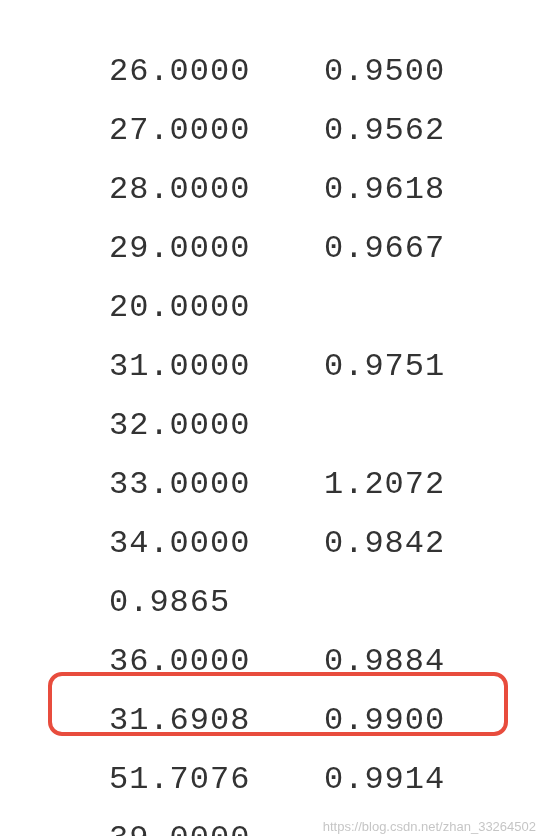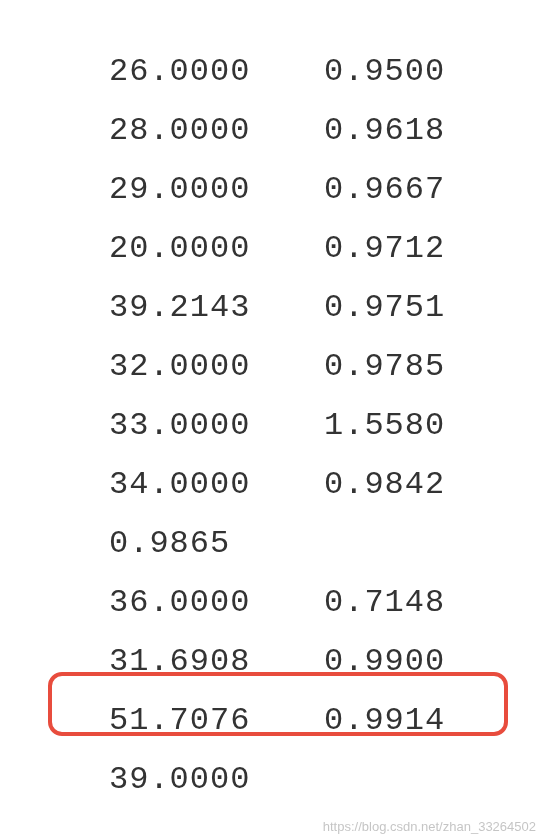--- a/index.html
+++ b/index.html
@@ -61,53 +61,55 @@
   </style>
 </head>
 <body>
 
 <div class="data-container" id="data-container">
     <div class="data-row">
       <span class="cell cell-left">26.0000</span>
       <span class="cell cell-right">0.9500</span>
     </div>
     <div class="data-row">
+      <span class="cell cell-left">27.0000</span>
+      <span class="cell cell-right">0.9562</span>
+    </div>
+    <div class="data-row">
       <span class="cell cell-left">28.0000</span>
       <span class="cell cell-right">0.9618</span>
     </div>
     <div class="data-row">
       <span class="cell cell-left">29.0000</span>
       <span class="cell cell-right">0.9667</span>
     </div>
     <div class="data-row">
       <span class="cell cell-left">20.0000</span>
-      <span class="cell cell-right">0.9712</span>
     </div>
     <div class="data-row">
-      <span class="cell cell-left">39.2143</span>
+      <span class="cell cell-left">31.0000</span>
       <span class="cell cell-right">0.9751</span>
     </div>
     <div class="data-row">
       <span class="cell cell-left">32.0000</span>
-      <span class="cell cell-right">0.9785</span>
     </div>
     <div class="data-row">
       <span class="cell cell-left">33.0000</span>
-      <span class="cell cell-right">1.5580</span>
+      <span class="cell cell-right">1.2072</span>
     </div>
     <div class="data-row">
       <span class="cell cell-left">34.0000</span>
       <span class="cell cell-right">0.9842</span>
     </div>
     <div class="data-row">
       <span class="cell cell-right">0.9865</span>
     </div>
     <div class="data-row">
       <span class="cell cell-left">36.0000</span>
-      <span class="cell cell-right">0.7148</span>
+      <span class="cell cell-right">0.9884</span>
     </div>
     <div class="data-row">
       <span class="cell cell-left">31.6908</span>
       <span class="cell cell-right">0.9900</span>
     </div>
     <div class="data-row">
       <span class="cell cell-left">51.7076</span>
       <span class="cell cell-right">0.9914</span>
     </div>
     <div class="data-row">

